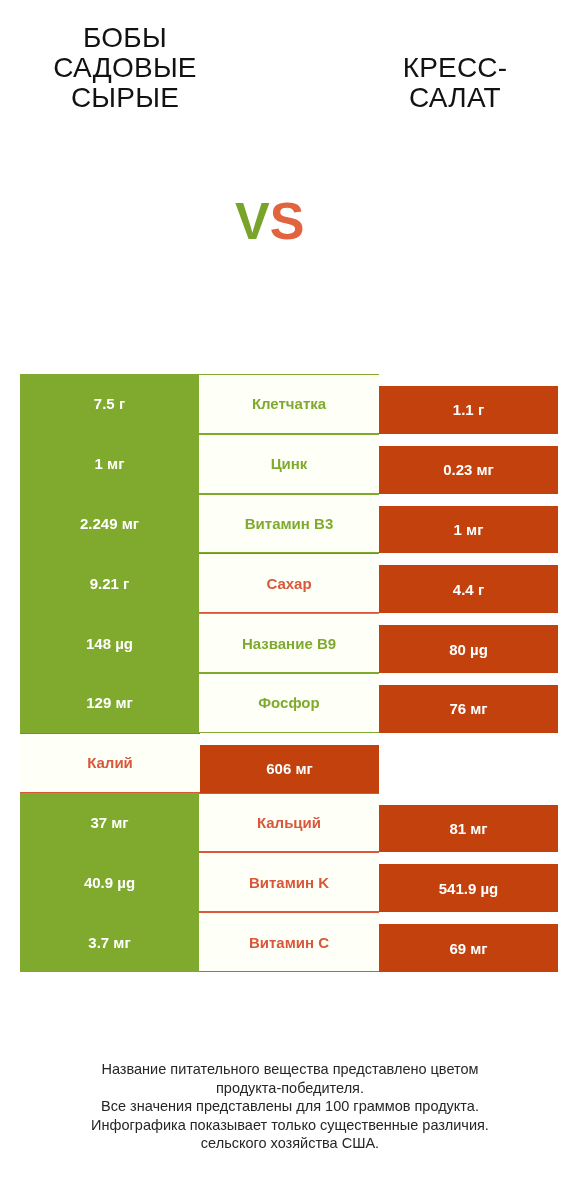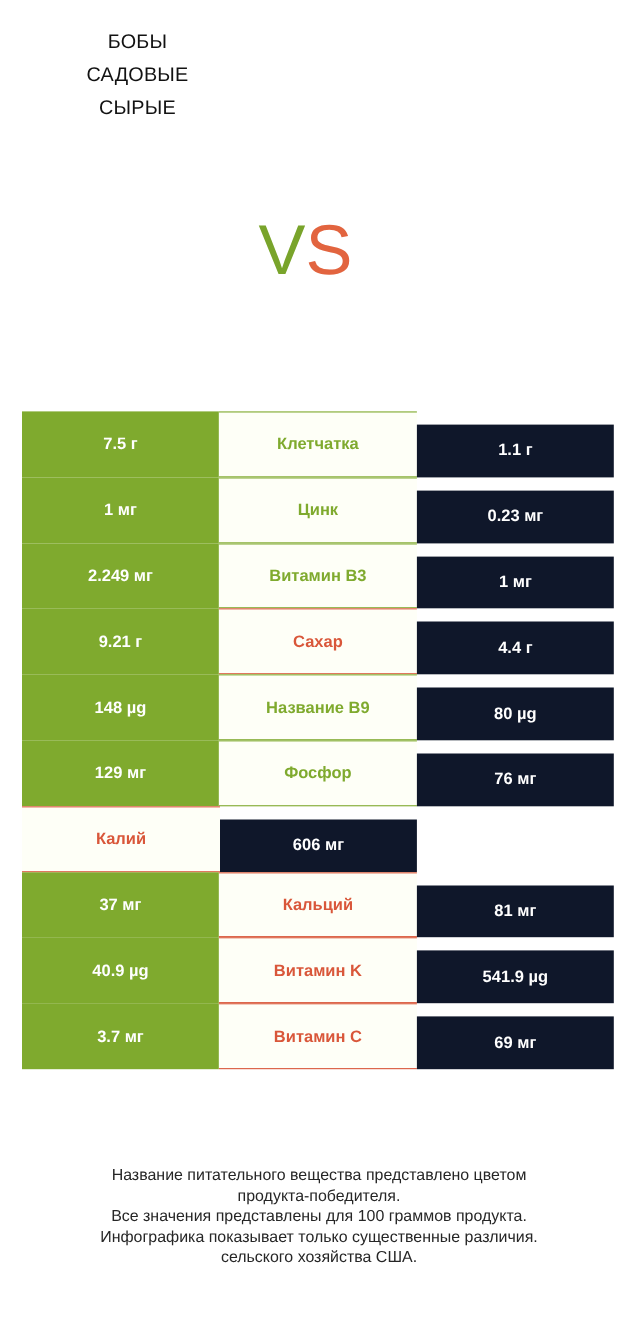--- a/index.html
+++ b/index.html
@@ -1,42 +1,43 @@
 <!DOCTYPE html>
 <html><head>
 <meta charset="utf-8">
 <style>
   html,body{margin:0;padding:0;}
   body{width:580px;height:1204px;background:#ffffff;font-family:"Liberation Sans",sans-serif;overflow:hidden;}
   .page{position:relative;width:580px;height:1204px;background:#fff;}
   .titles{position:absolute;left:0;top:0;width:580px;height:130px;}
-  .title{position:absolute;font-size:18px;line-height:30px;color:#121212;text-align:center;font-weight:400;letter-spacing:.2px;}
+  .title{position:absolute;font-size:28px;line-height:30px;color:#121212;text-align:center;font-weight:400;letter-spacing:.2px;}
   .title-left{left:20px;top:23px;width:210px;}
   .title-right{left:350px;top:53px;width:210px;}
   .hero{position:absolute;left:0;top:150px;width:580px;height:190px;}
-  .vs{position:absolute;left:235px;top:195px;width:110px;font-size:64px;line-height:1;font-weight:400;}
+  .vs{position:absolute;left:235px;top:195px;width:110px;font-size:52px;line-height:1;font-weight:700;}
   .vs .v{color:#79a42b;}
   .vs .s{color:#e2643f;}
   .table{position:absolute;left:20px;top:374px;width:538px;}
   .row{display:flex;height:59.8px;}
   .cell{display:flex;align-items:center;justify-content:center;font-size:15px;font-weight:700;box-sizing:border-box;}
   .cL{width:179px;color:#fff;background:#7faa2e;}
   .cM{width:180px;background:#fefff7;border-top:1px solid;border-bottom:1px solid;}
-  .cR{width:179px;color:#fff;background:#0f172a;margin-top:12px;}
+  .cR{width:179px;color:#fff;background:#c2410c;margin-top:12px;}
   .win-green .cM{color:#7faa2e;border-color:#7faa2e;}
   .win-orange .cM{color:#d9573a;border-color:#d9573a;}
   .footer{position:absolute;left:20px;top:1060px;width:540px;text-align:center;color:#262626;font-size:14.5px;line-height:18.5px;}
 </style>
 </head>
 <body>
 
 <div class="page">
 
   <div class="titles">
     <div class="title title-left"><span>БОБЫ</span><br><span>САДОВЫЕ</span><br><span>СЫРЫЕ</span></div>
+    <div class="title title-right"><span>КРЕСС-</span><br><span>САЛАТ</span></div>
   </div>
 
   <div class="hero"></div>
 
   <div class="vs">
     <span class="v">V</span><span class="s">S</span>
   </div>
 
   <div class="table" id="nutrient-table">
       <div class="row win-green">

